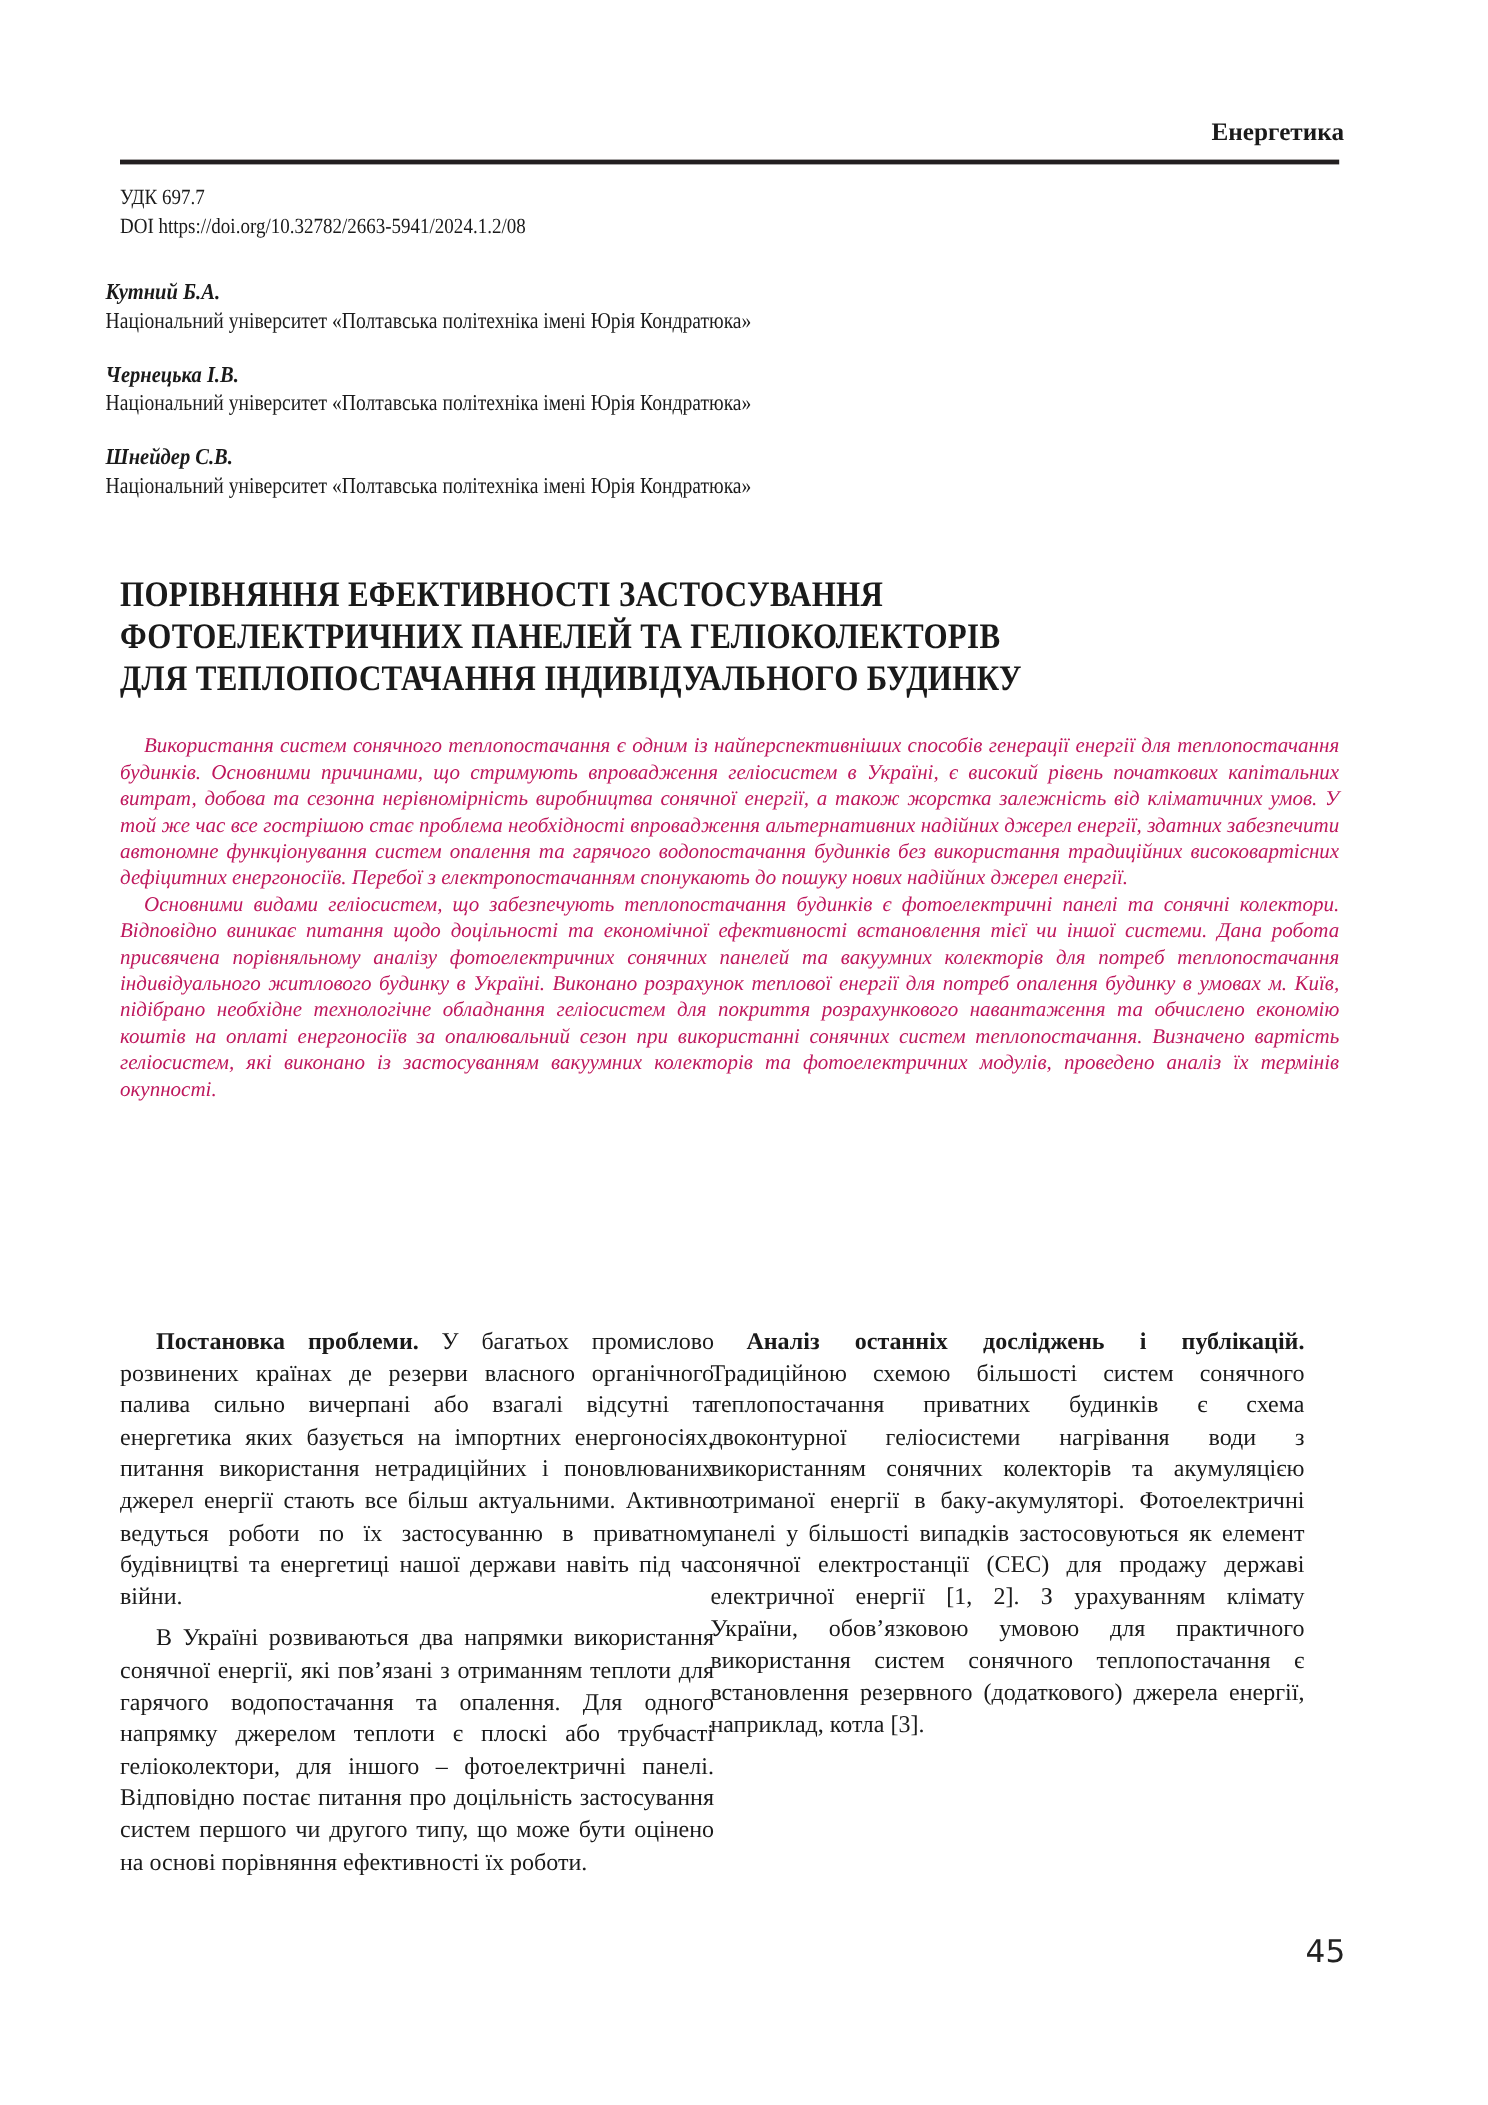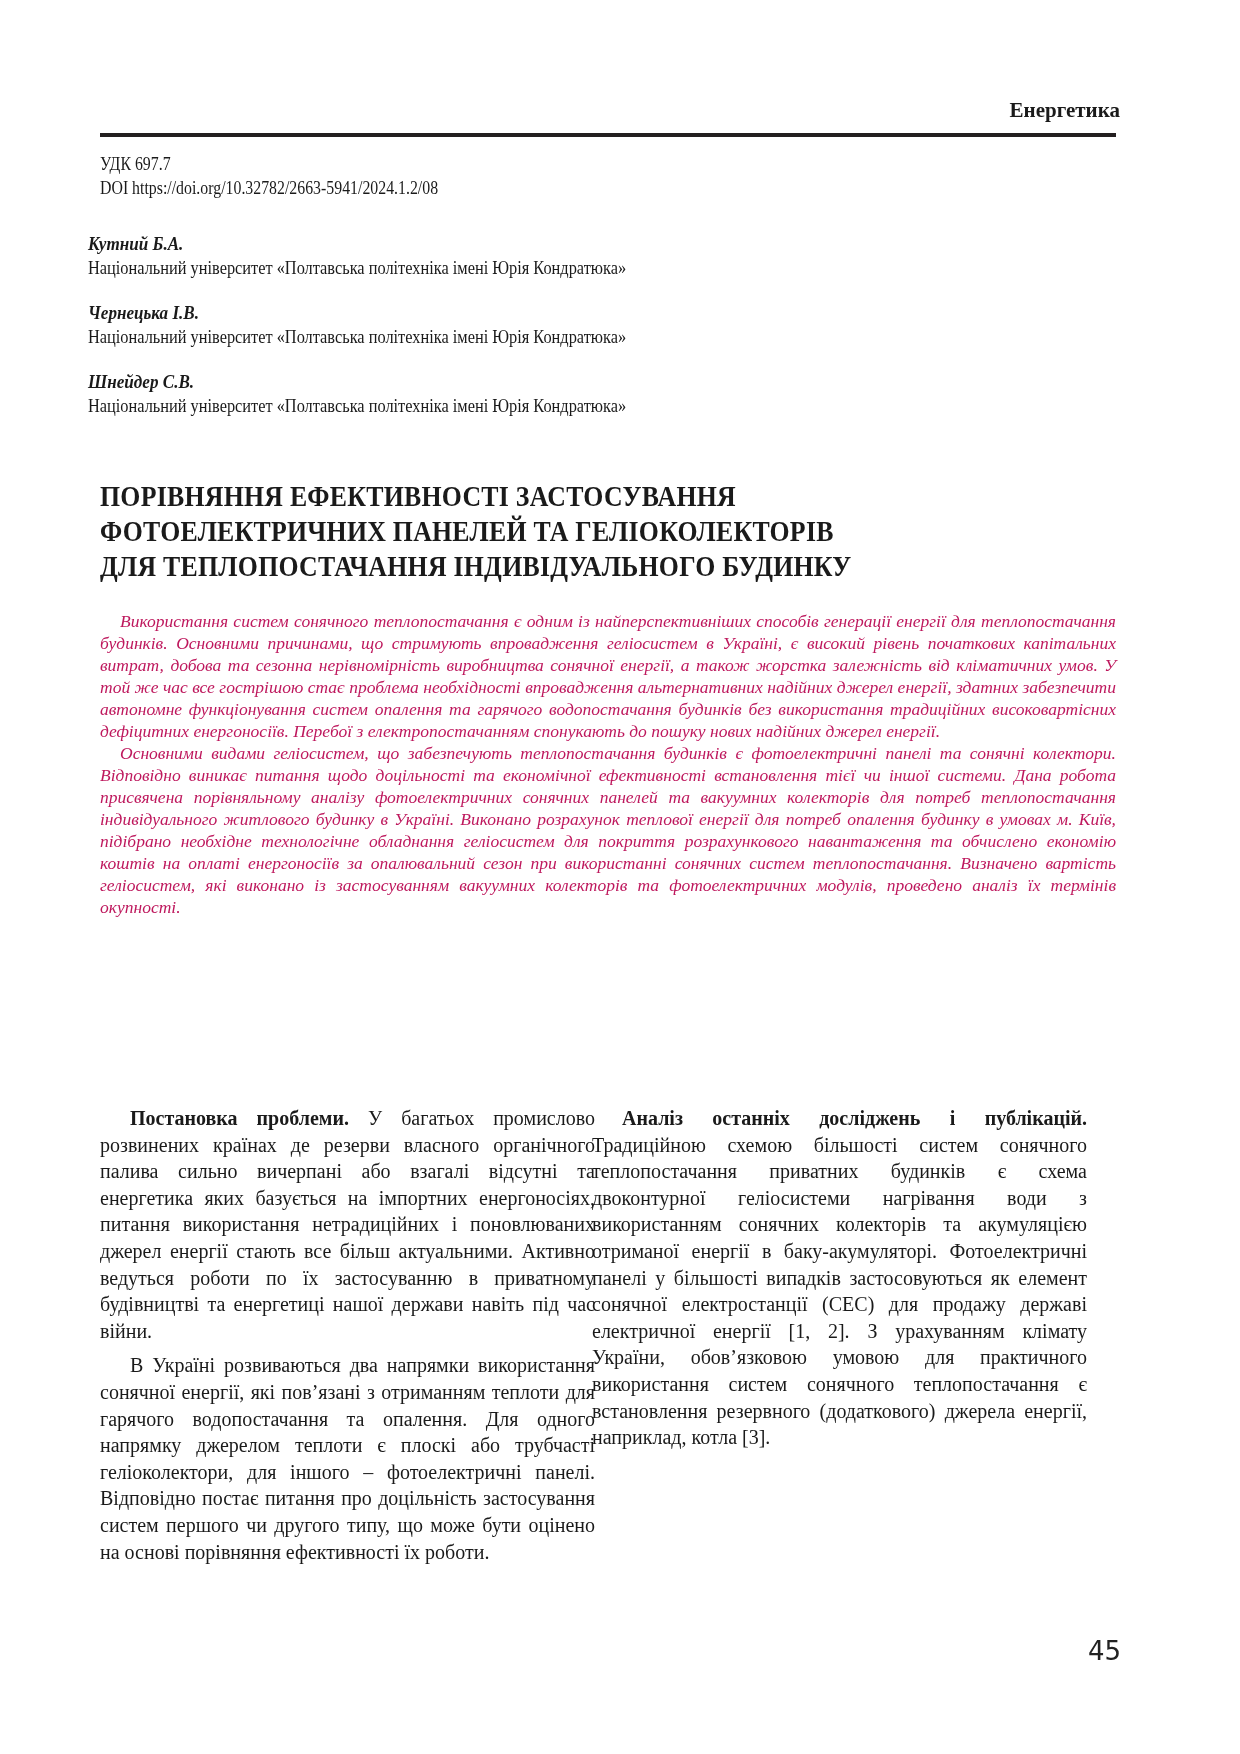--- a/index.html
+++ b/index.html
@@ -35,21 +35,21 @@
   .col {
     position: absolute; top: 1105px; width: 495px;
     font-family: "Liberation Serif", serif; font-size: 20px; line-height: 26.6px; text-align: justify; color: #1a1a1a;
   }
   .col p { margin: 0 0 8px 0; text-indent: 30px; }
   .col .lead { font-weight: bold; }
   .col-left { left: 100px; }
   .col-right { left: 592px; }
   .page-number {
     position: absolute; left: 1088px; top: 1612px;
-    font-family: "DejaVu Sans", sans-serif; font-size: 26px; color: #222; margin-top: 24px;
+    font-family: "DejaVu Sans", sans-serif; font-size: 26px; color: #222;
   }
 </style>
 </head>
 <body>
 
 <div class="page">
 
   <div class="running-head">Енергетика</div>
   <div class="rule"></div>
 

